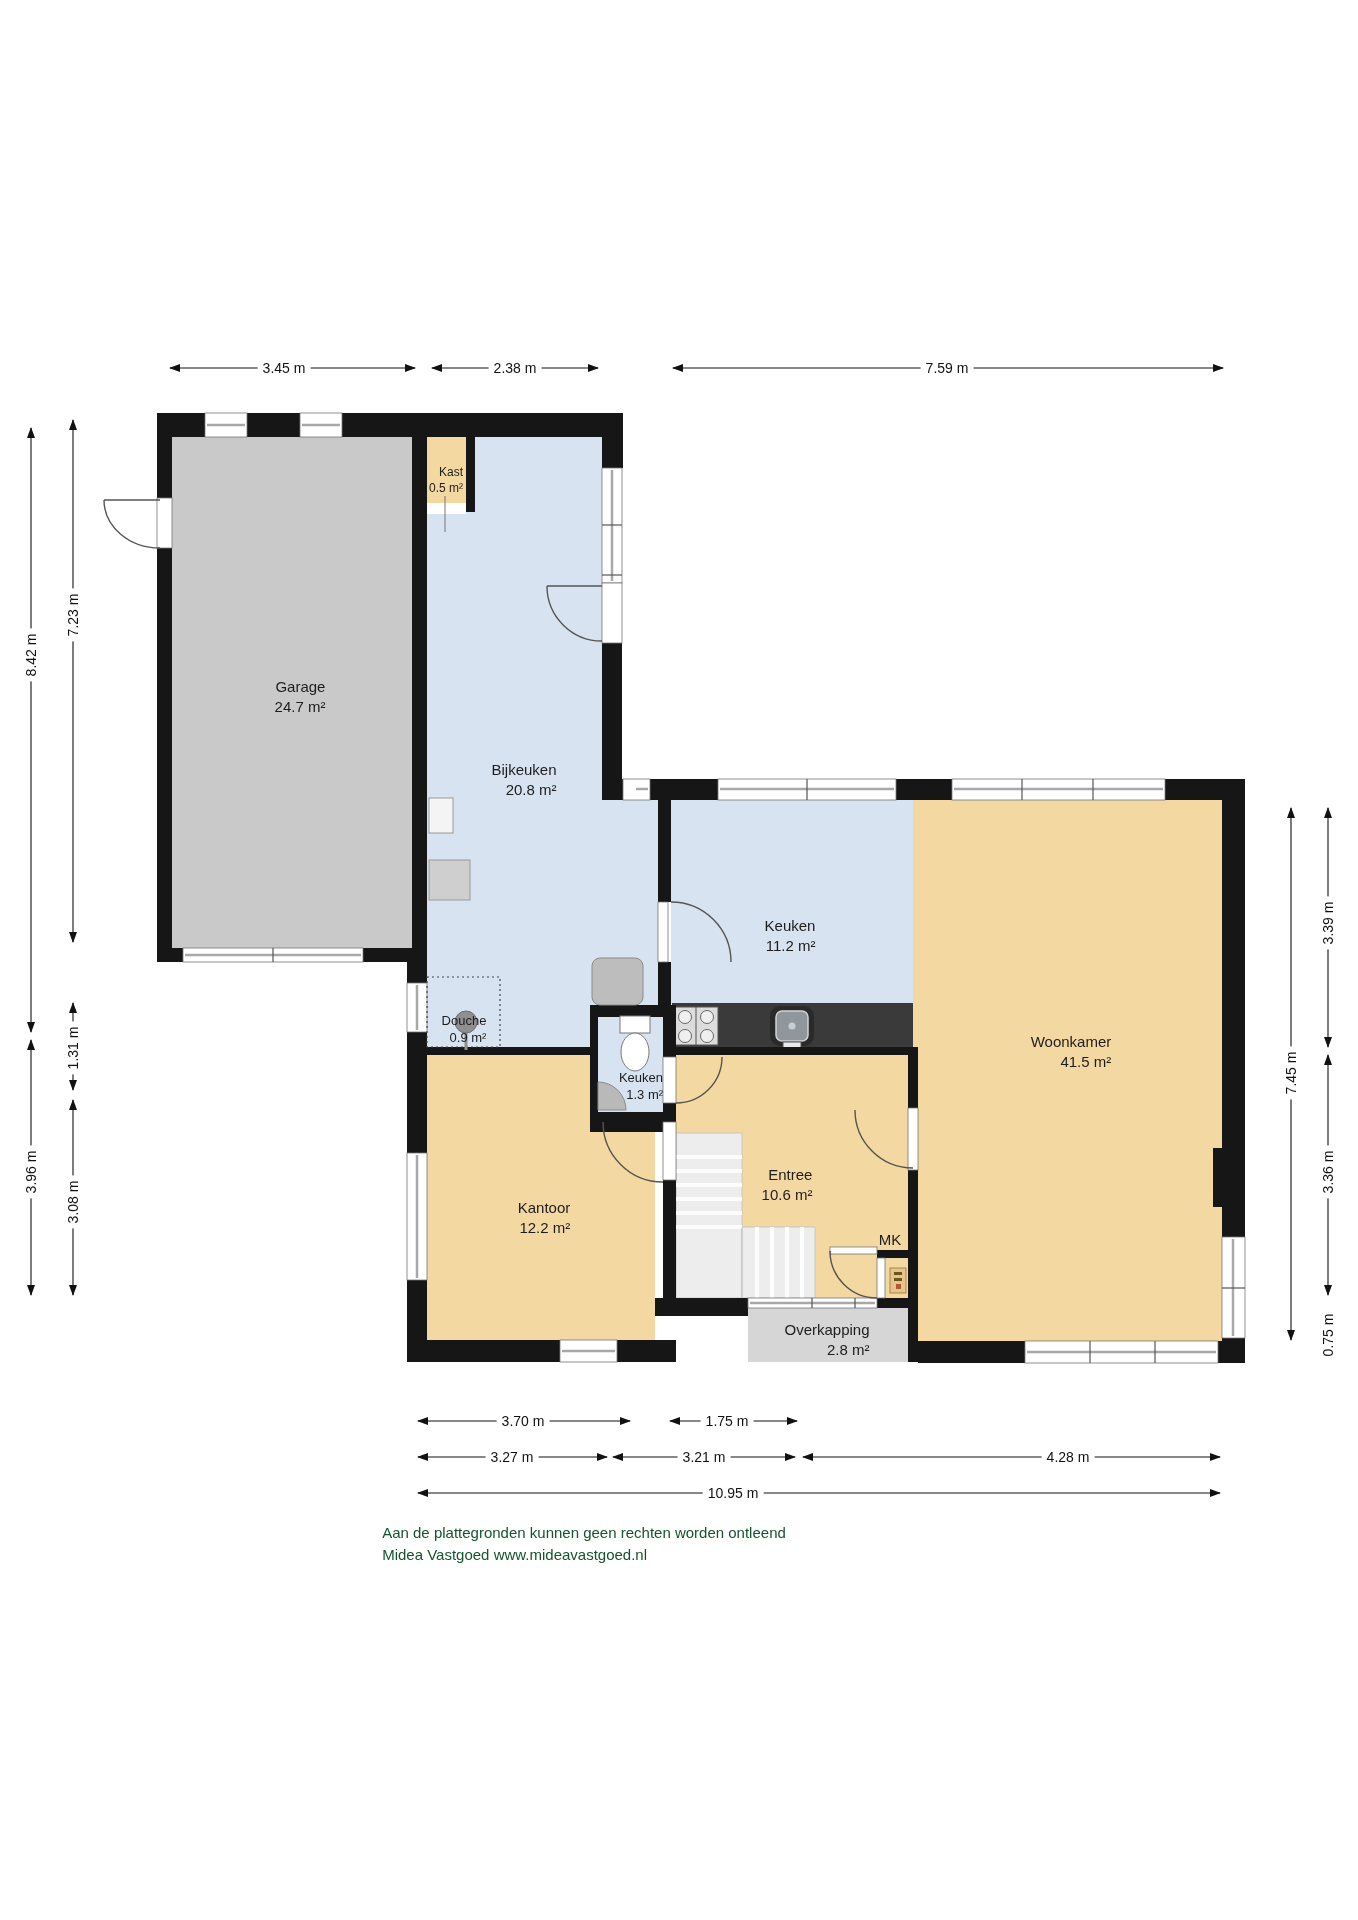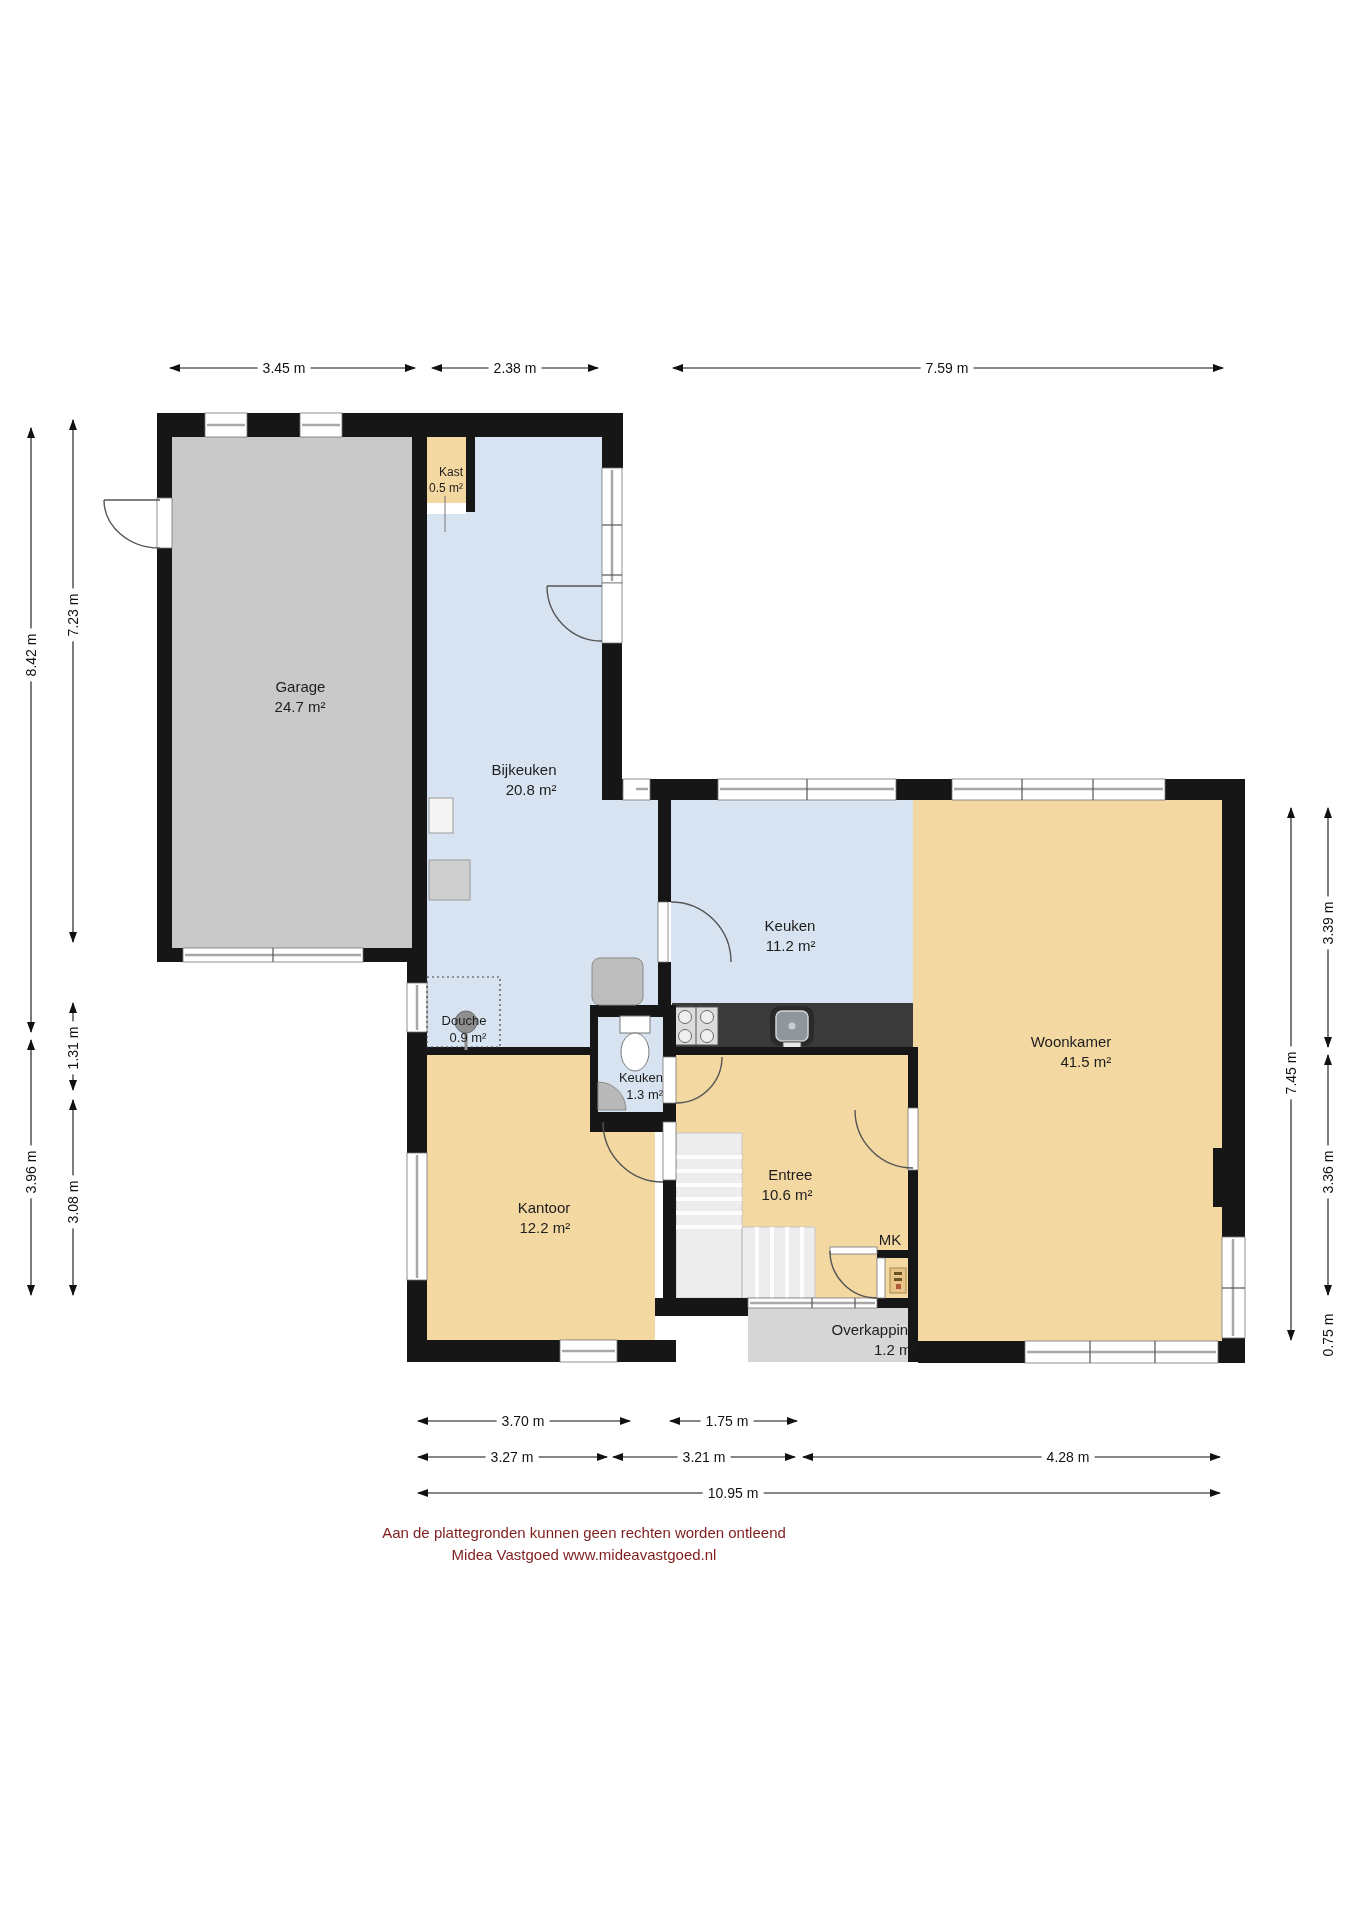--- a/index.html
+++ b/index.html
@@ -11,22 +11,22 @@
           font-family:"Liberation Sans", sans-serif;color:#222;}
   .canvas svg{position:absolute;left:0;top:0;}
   .lbl{position:absolute;transform:translate(-50%,-50%);text-align:right;
        font-size:15px;line-height:1.35;color:#1d1d1d;white-space:nowrap;}
   .lbl .area{display:block;}
   .lbl.small{font-size:12px;line-height:1.3;}
   .lbl.mid{font-size:13px;line-height:1.3;}
   .dimlbl{position:absolute;transform:translate(-50%,-50%);font-size:14px;color:#111;
           background:#fff;padding:0 5px;white-space:nowrap;}
   .dimlbl.v{transform:translate(-50%,-50%) rotate(-90deg);}
-  .footer{position:absolute;transform:translate(-50%,0);text-align:center;font-size:15px;
-          color:#7f1d1d;line-height:1.45;white-space:nowrap;}
+  .footer{position:absolute;transform:translate(-50%,0);font-size:15px;
+          color:#14532d;line-height:1.45;white-space:nowrap;}
 </style>
 </head>
 <body>
 
 <div class="canvas">
 
 <svg width="1358" height="1920" viewBox="0 0 1358 1920">
   <defs>
     <marker id="ah" markerWidth="11" markerHeight="8" refX="10" refY="4" orient="auto-start-reverse" markerUnits="userSpaceOnUse">
       <path d="M0,0 L11,4 L0,8 Z" fill="#111"></path>
@@ -276,22 +276,22 @@
 </div>
 <div class="lbl" style="left:787px;top:1185px;">
   <span>Entree</span><span class="area">10.6 m²</span>
 </div>
 <div class="lbl" style="left:544px;top:1218px;">
   <span>Kantoor</span><span class="area">12.2 m²</span>
 </div>
 <div class="lbl" style="left:890px;top:1240px;">
   <span>MK</span>
 </div>
-<div class="lbl" style="left:827px;top:1340px;margin-left:47px;">
-  <span>Overkapping</span><span class="area">1.2 m²</span>
+<div class="lbl" style="left:827px;top:1340px;">
+  <span>Overkapping</span><span class="area">2.8 m²</span>
 </div>
 
 <div class="dimlbl" style="left:284px;top:368px;">3.45 m</div>
 <div class="dimlbl" style="left:515px;top:368px;">2.38 m</div>
 <div class="dimlbl" style="left:947px;top:368px;">7.59 m</div>
 
 <div class="dimlbl v" style="left:31px;top:655px;">8.42 m</div>
 <div class="dimlbl v" style="left:73px;top:615px;">7.23 m</div>
 <div class="dimlbl v" style="left:73px;top:1048px;">1.31 m</div>
 <div class="dimlbl v" style="left:31px;top:1172px;">3.96 m</div>

